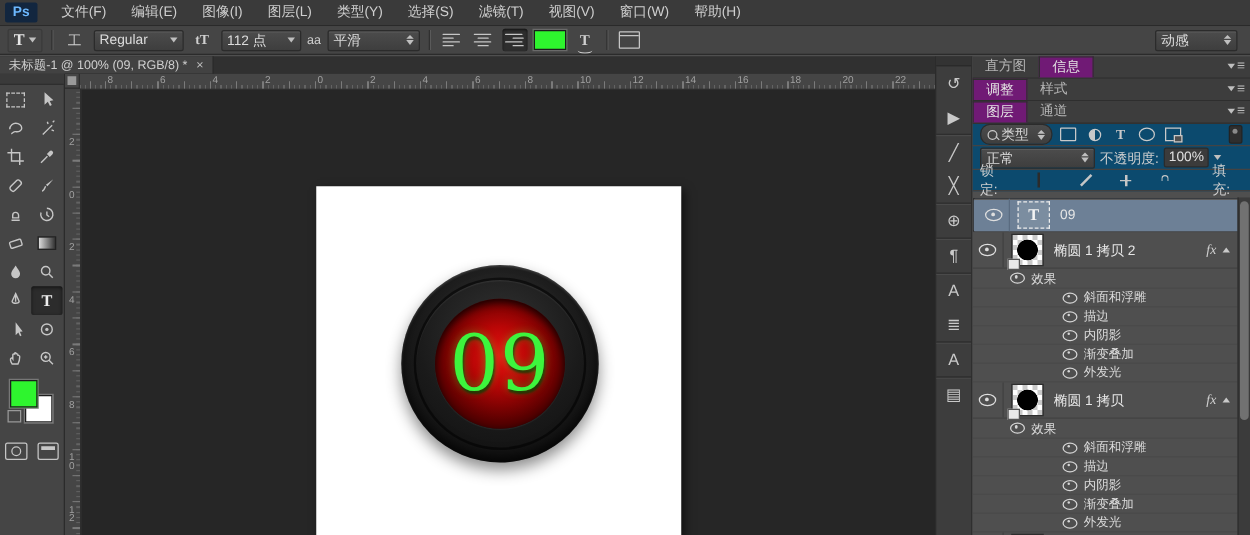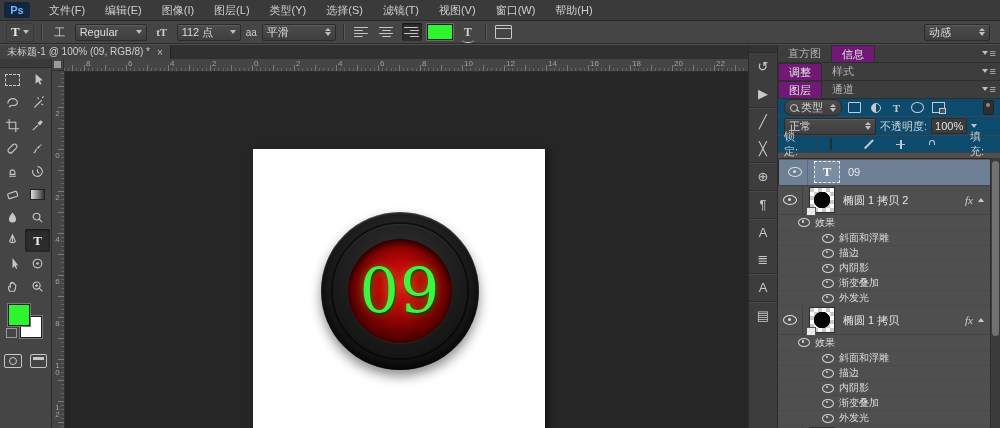--- a/index.html
+++ b/index.html
@@ -154,22 +154,22 @@
       background:radial-gradient(circle at 50% 50%, #000 0 8px, transparent 8.5px),
                  repeating-conic-gradient(#fff 0 25%,#c9c9c9 0 50%) 0 0/8px 8px;position:relative;}
   .sthumb::after{content:"";position:absolute;left:-4px;bottom:-4px;width:8px;height:7px;background:#e8e8e8;border:1px solid #555;}
   .tthumb{width:26px;height:22px;display:flex;align-items:center;justify-content:center;
       background:rgba(255,255,255,.10);outline:1px dashed #ececec;outline-offset:-1px;
       font-family:"Liberation Serif",serif;font-weight:bold;font-size:13px;color:#f4f4f4;}
   .lname{font-size:11px;color:#e6e6e6;margin-left:2px;flex:1;white-space:nowrap;overflow:hidden;}
   .fx{font-style:italic;font-family:"Liberation Serif",serif;color:#d0d0d0;font-size:11px;margin-right:5px;}
   .caret{width:0;height:0;border-left:3.5px solid transparent;border-right:3.5px solid transparent;border-bottom:4px solid #c9c9c9;}
   .erow{height:14px;display:flex;align-items:center;gap:5px;border-bottom:1px solid #4a4a4a;}
-  .erow.ehead{height:15px;padding-left:20px;}
-  .erow.eitem{padding-left:44px;}
+  .erow.ehead{height:15px;padding-left:30px;}
+  .erow.eitem{padding-left:72px;}
   .seye{display:inline-block;width:10px;height:7px;border:1px solid #d6d6d6;border-radius:50%;position:relative;flex:none;}
   .seye::after{content:"";position:absolute;left:2.5px;top:1px;width:2.5px;height:2.5px;background:#d6d6d6;border-radius:50%;}
   .ename{font-size:10px;color:#dcdcdc;white-space:nowrap;}
   .pscroll{position:absolute;right:0;top:113px;bottom:0;width:10px;background:#3b3b3b;border-left:1px solid #2e2e2e;box-sizing:border-box;}
   .pthumb{position:absolute;left:1px;right:1px;top:3px;height:175px;background:#717171;border-radius:4px;}
 </style>
 </head>
 <body>
 
 <div class="app">

